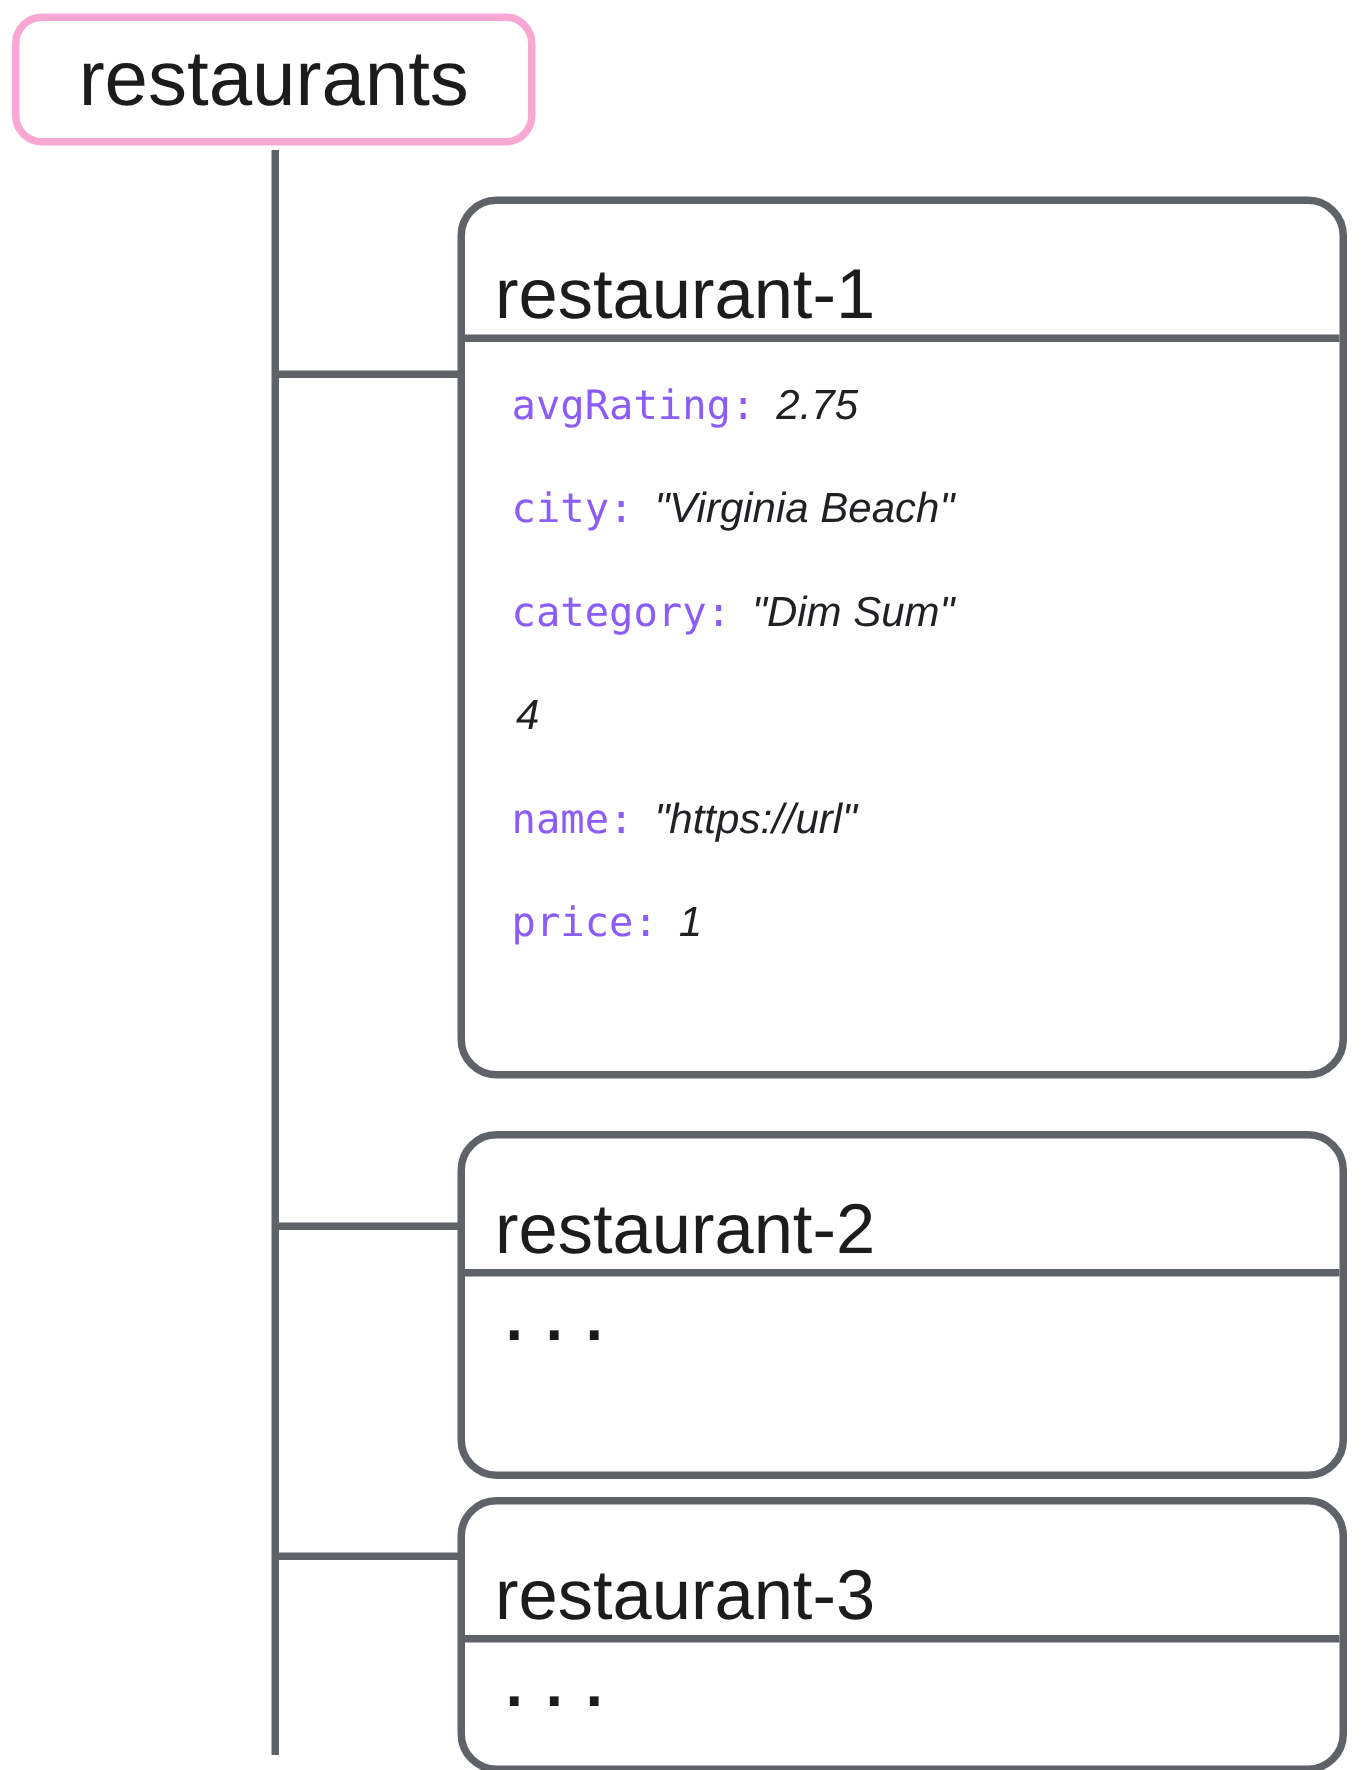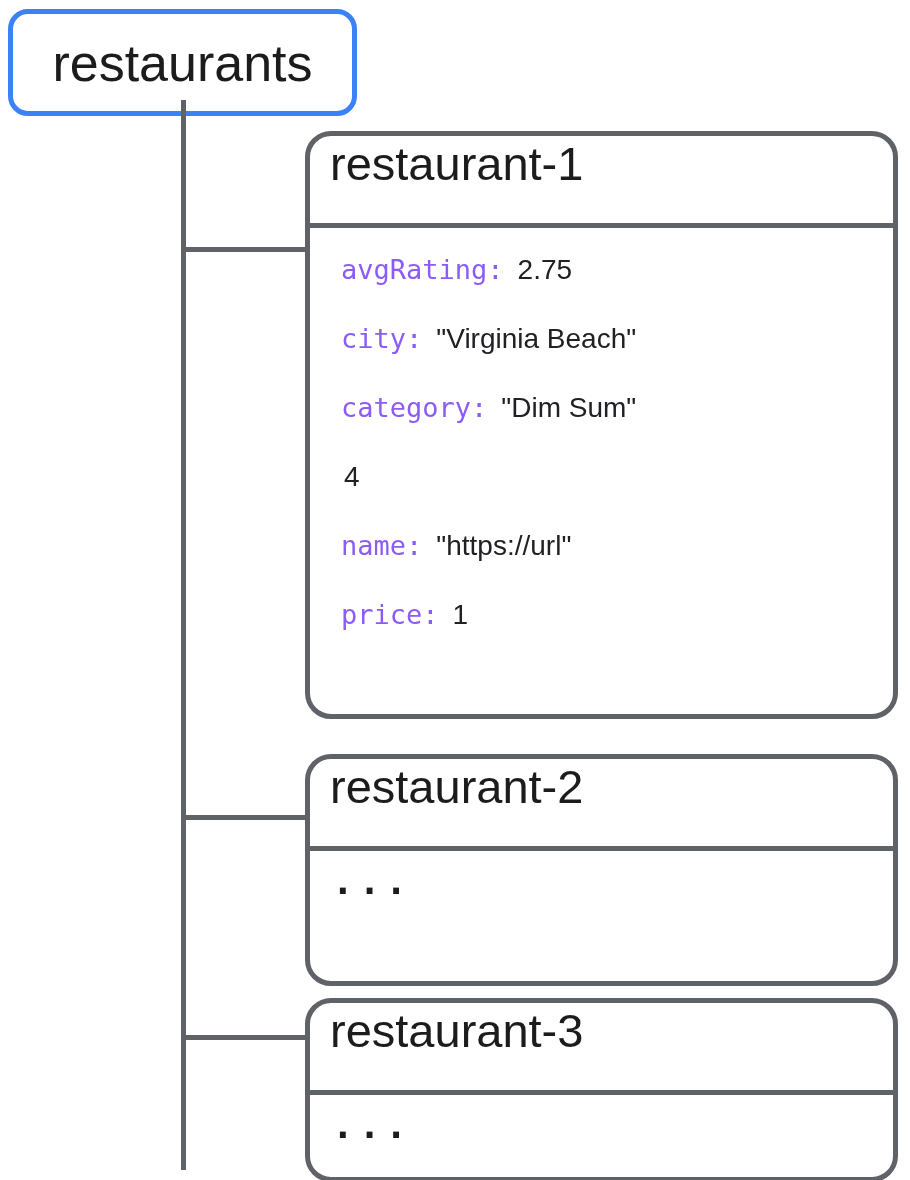--- a/index.html
+++ b/index.html
@@ -10,22 +10,22 @@
   }
   .canvas {
     position: relative;
     width: 910px; height: 1180px;
     background: #ffffff;
   }
   
   .root-node {
     position: absolute;
     left: 8px; top: 9px;
-    width: 349px; height: 107px;
-    border: 5px solid #3b82f6;
+    width: 349px; height: 88px;
+    border: 5px solid #f9a8d4;
     border-radius: 20px;
     background: #ffffff;
     display: flex; align-items: center; justify-content: center;
   }
   .root-node .label {
     font-size: 52px;
     color: #1c1c1c;
     letter-spacing: 0;
   }
   
@@ -51,21 +51,21 @@
     border: 5px solid #5f6368;
     border-radius: 26px;
     background: #ffffff;
   }
   .doc-card.card-1 { top: 131px; height: 588px; }
   .doc-card.card-2 { top: 754px; height: 232px; }
   .doc-card.card-3 { top: 998px; height: 184px; }
   .doc-header {
     height: 92px;
     border-bottom: 5px solid #5f6368;
-    display: flex; align-items: flex-start;
+    display: flex; align-items: flex-end;
     padding: 0 20px;
   }
   .doc-title {
     font-size: 47px;
     color: #1c1c1c;
     white-space: nowrap;
   }
   .doc-body {
     padding: 26px 20px 0 20px;
   }
@@ -78,20 +78,21 @@
     font-family: "DejaVu Sans Mono", monospace;
     font-size: 27px;
     color: #8b5cf6;
     margin-left: 11px;
   }
   .field-value {
     font-family: "Liberation Sans", sans-serif;
     font-size: 28px;
     color: #202124;
     margin-left: 14px;
+    font-style: italic;
   }
   .ellipsis-body {
     padding: 10px 20px 0 22px;
   }
   .ellipsis {
     font-family: "DejaVu Sans Mono", monospace;
     font-size: 36px;
     font-weight: bold;
     letter-spacing: 5px;
     color: #1c1c1c;

